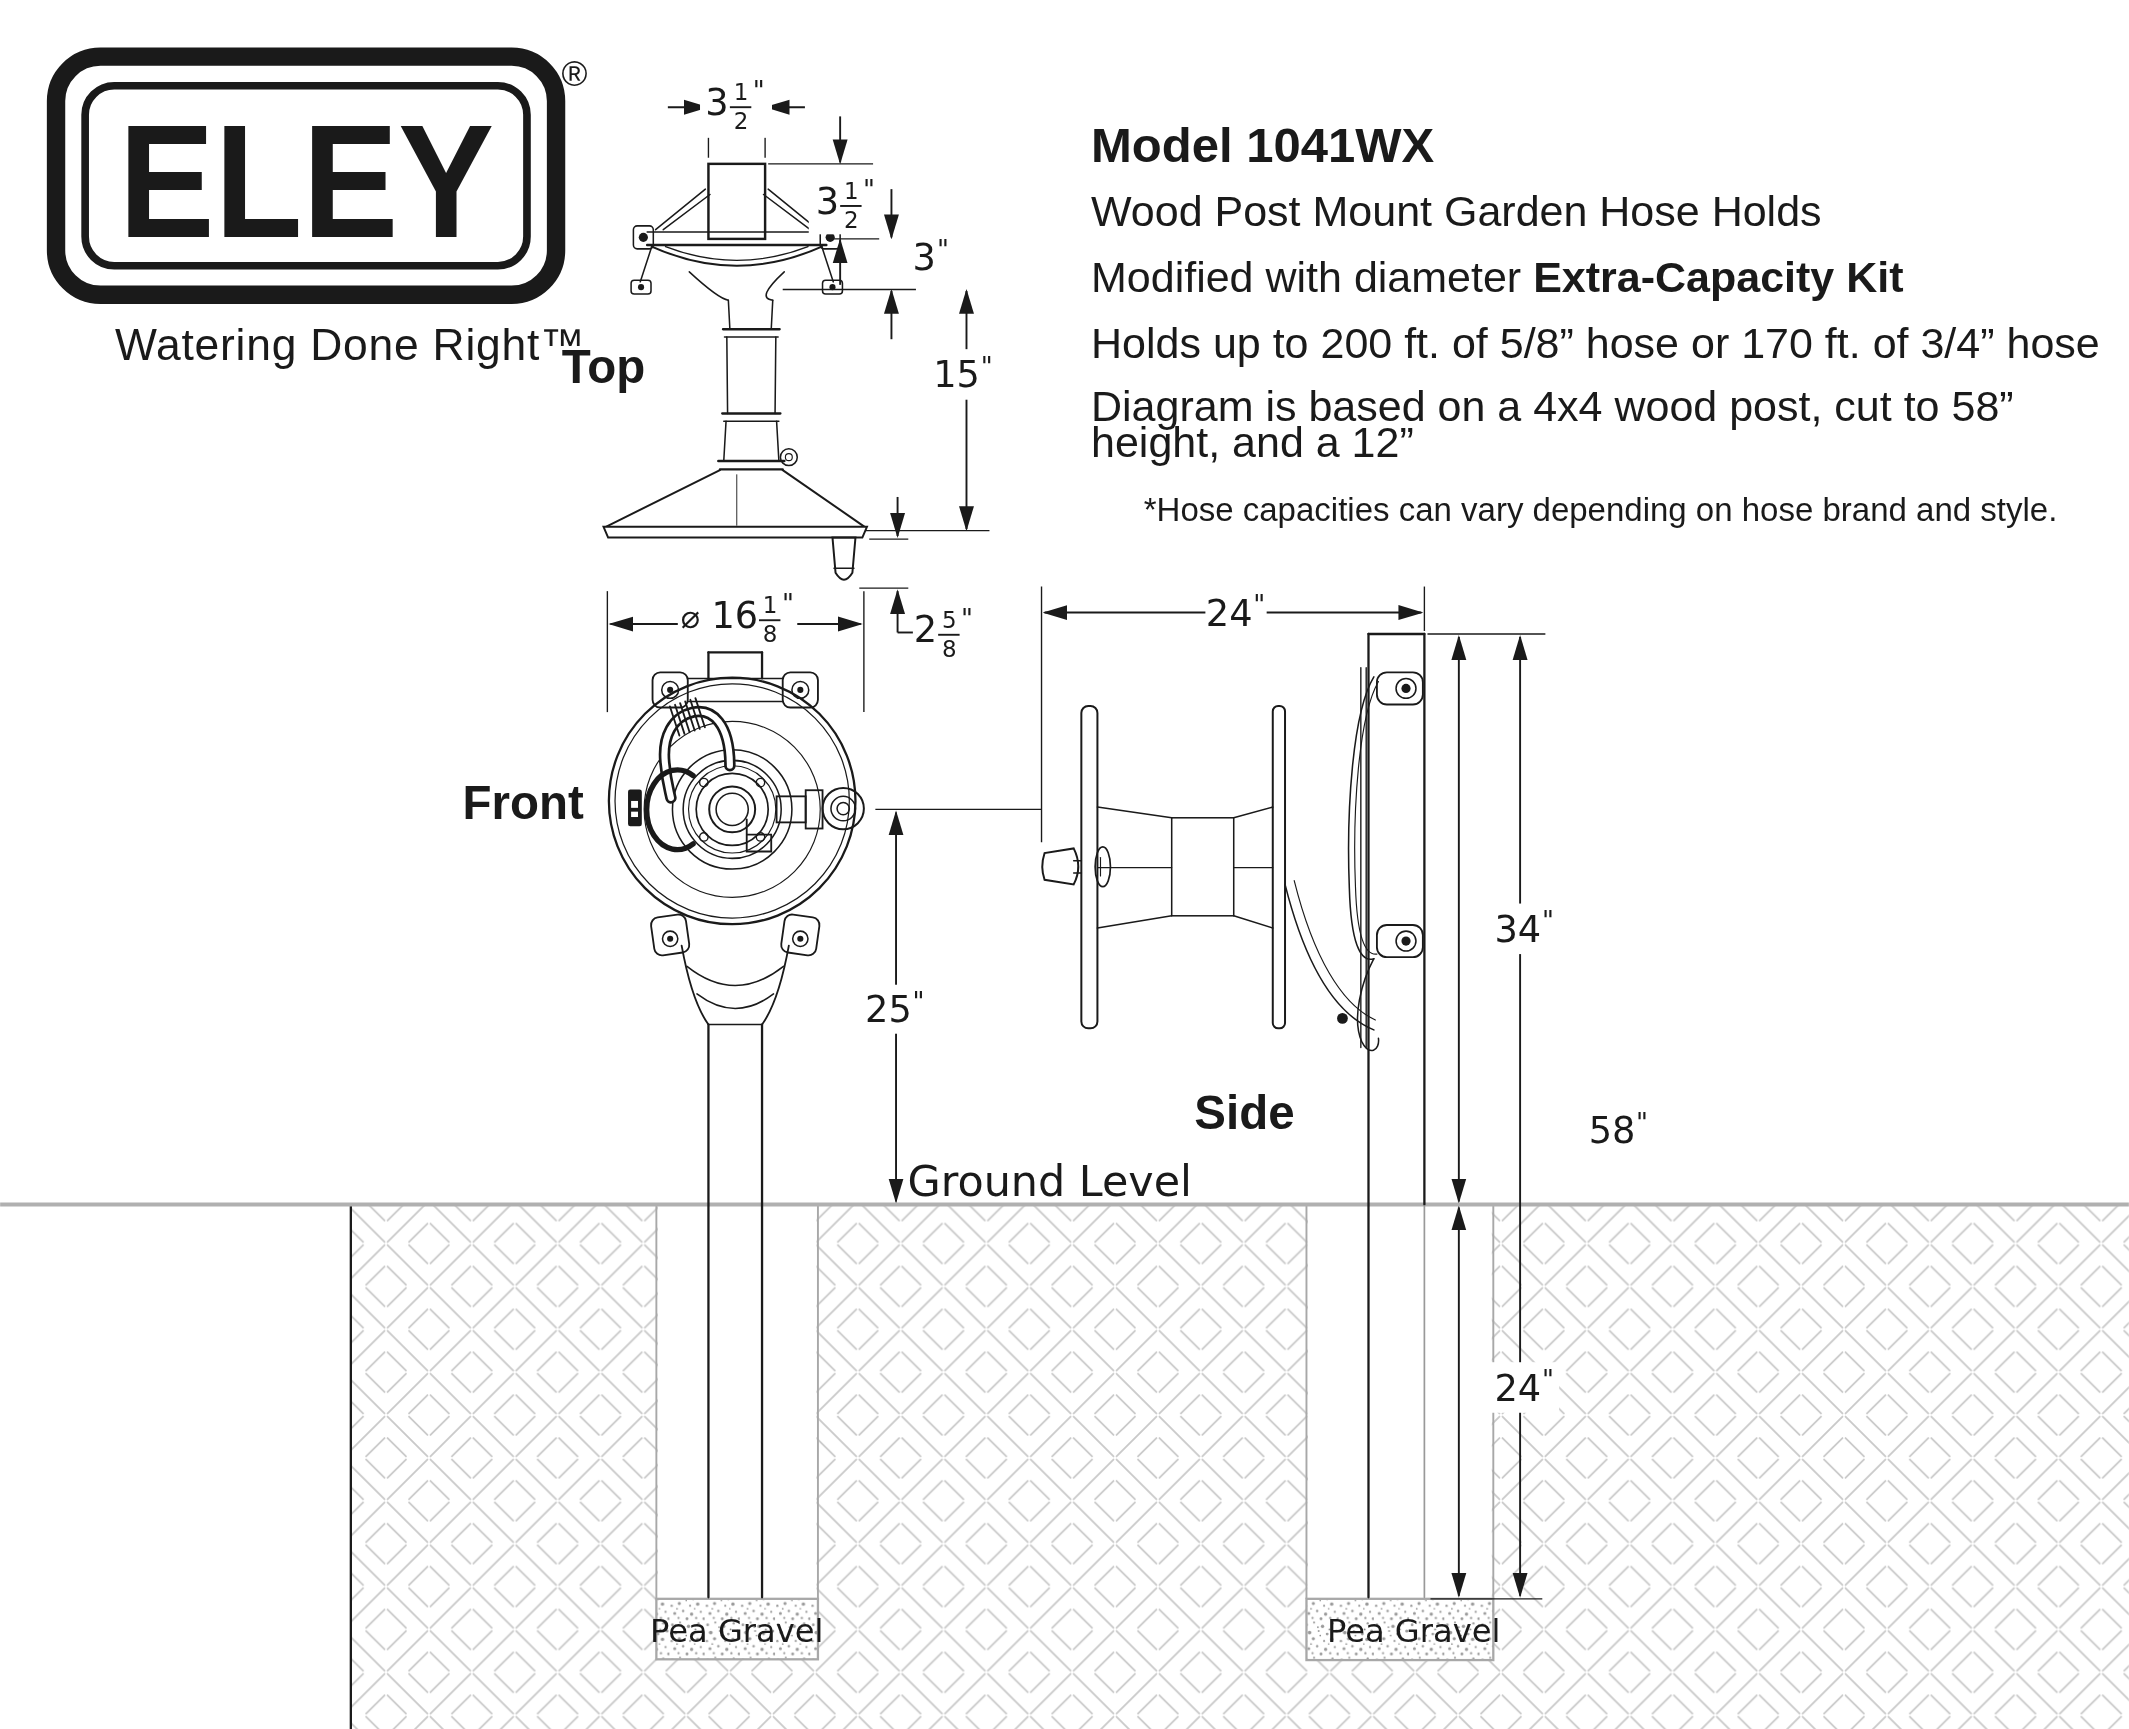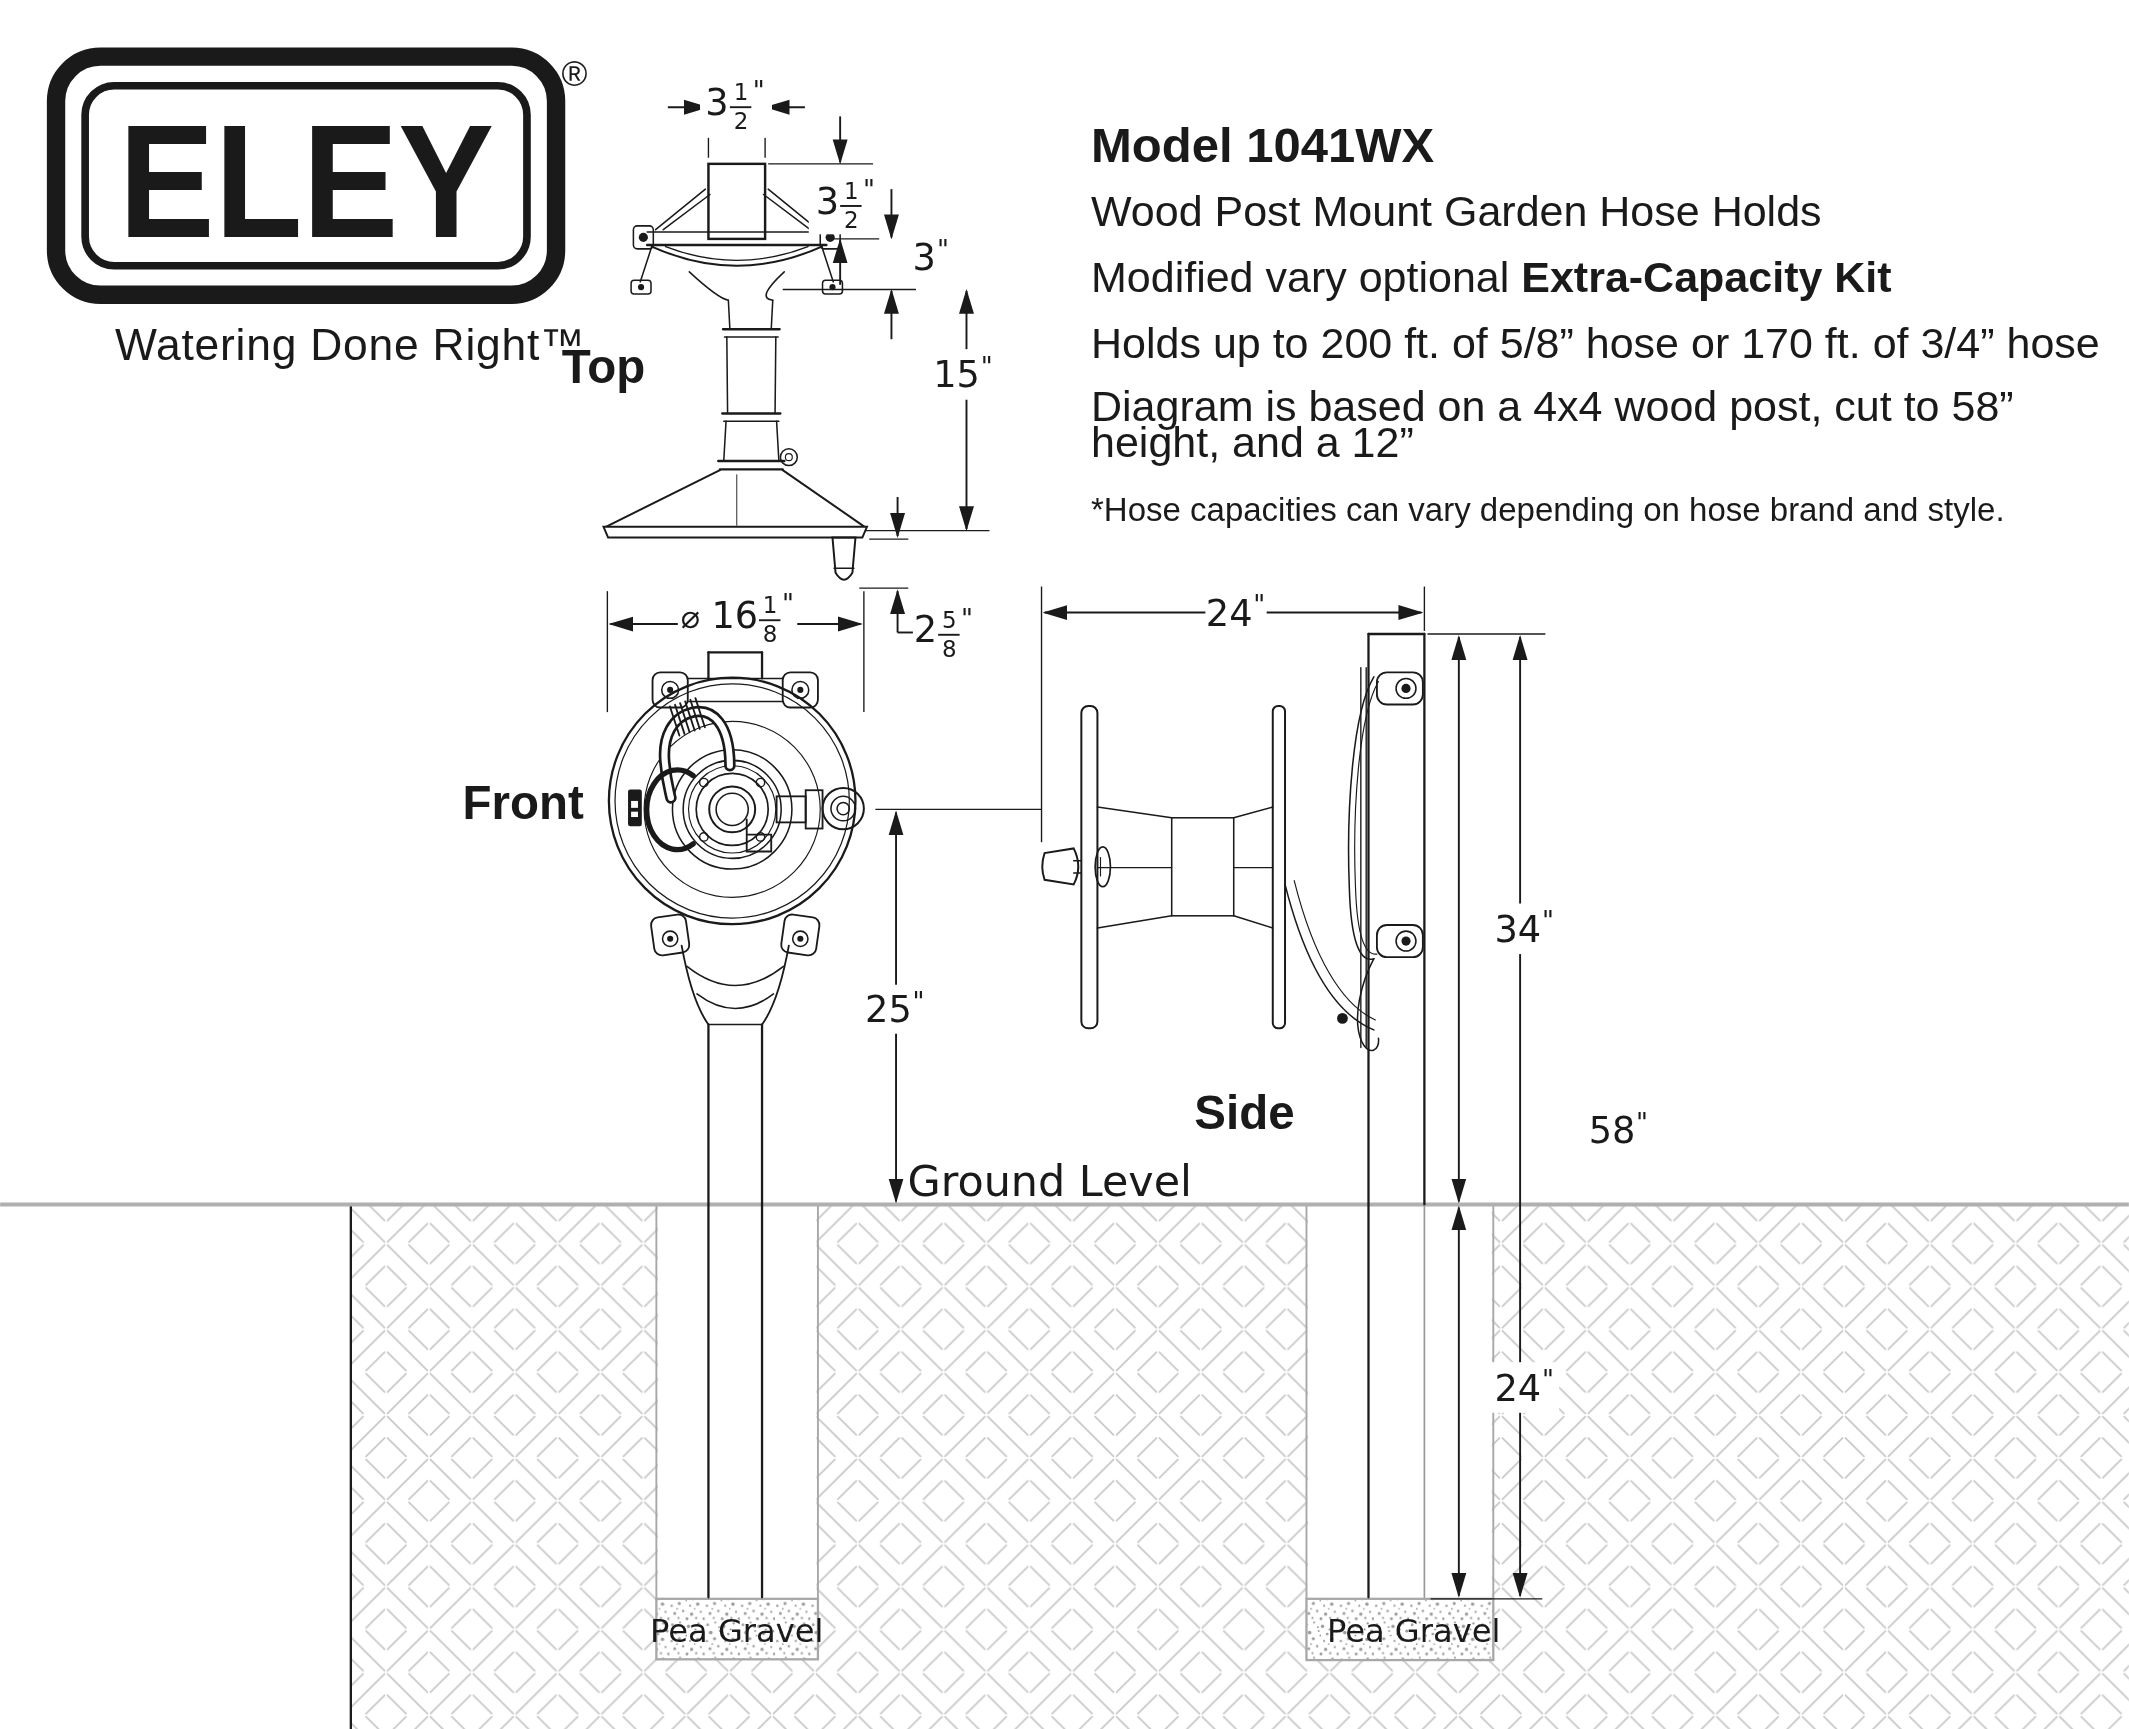--- a/index.html
+++ b/index.html
@@ -5,21 +5,21 @@
   :root{ --ink:#1a1a1a; --groundline:#b0b0b0; }
   html,body{margin:0;padding:0;background:#ffffff;}
   body{width:2129px;height:1729px;position:relative;font-family:"Liberation Sans",sans-serif;}
   #stage{position:absolute;left:0;top:0;width:1747px;height:1729px;}
   svg{position:absolute;left:0;top:0;}
   .textblock{position:absolute;left:1091px;top:121px;width:1019px;color:var(--ink);}
   .tb-model{font-size:49px;font-weight:bold;line-height:49px;margin:0 0 20px 0;}
   .tb-line{font-size:43px;font-weight:normal;line-height:43px;margin:0 0 23px 0;}
   .tb-line b{font-weight:bold;}
   .tb-note{font-size:43px;line-height:36px;margin:10.7px 0 0 0;}
-  .tb-foot{font-size:33px;line-height:36px;margin:32px 0 0 0;}
+  .tb-foot{font-size:33px;line-height:36px;margin:32px 0 0 0;text-align:center;}
   text{fill:var(--ink);}
   .lbl{font-family:"Liberation Sans",sans-serif;font-weight:bold;font-size:62px;}
   .dimtxt{font-family:"DejaVu Sans",sans-serif;}
   .gl{font-family:"DejaVu Sans",sans-serif;font-size:56px;font-weight:normal;}
   .pg{font-family:"DejaVu Sans",sans-serif;font-size:42px;}
 </style>
 </head>
 <body>
 
 <div id="stage">
@@ -371,20 +371,20 @@
     <text class="lbl" x="1625" y="1475" text-anchor="middle">Side</text>
     <text class="gl" x="1185" y="1562">Ground Level</text>
     <text class="pg" x="962" y="2144" text-anchor="middle">Pea Gravel</text>
     <text class="pg" x="1846" y="2144" text-anchor="middle">Pea Gravel</text>
   </g>
 </svg>
 
 <div class="textblock">
   <p class="tb-model">Model 1041WX</p>
   <p class="tb-line">Wood Post Mount Garden Hose Holds</p>
-  <p class="tb-line"><span>Modified vary optional </span><b>Extra-Capacity Kit</b></p>
+  <p class="tb-line"><span>Modified with diameter </span><b>Extra-Capacity Kit</b></p>
   <p class="tb-line">Holds up to 200 ft. of 5/8” hose or 170 ft. of 3/4” hose</p>
   <p class="tb-note"><span>Diagram is based on a 4x4 wood post, cut to 58” height, and a 12”</span><br></p>
   <p class="tb-foot">*Hose capacities can vary depending on hose brand and style.</p>
 </div>
 
 </div>
 
 
 </body></html>

